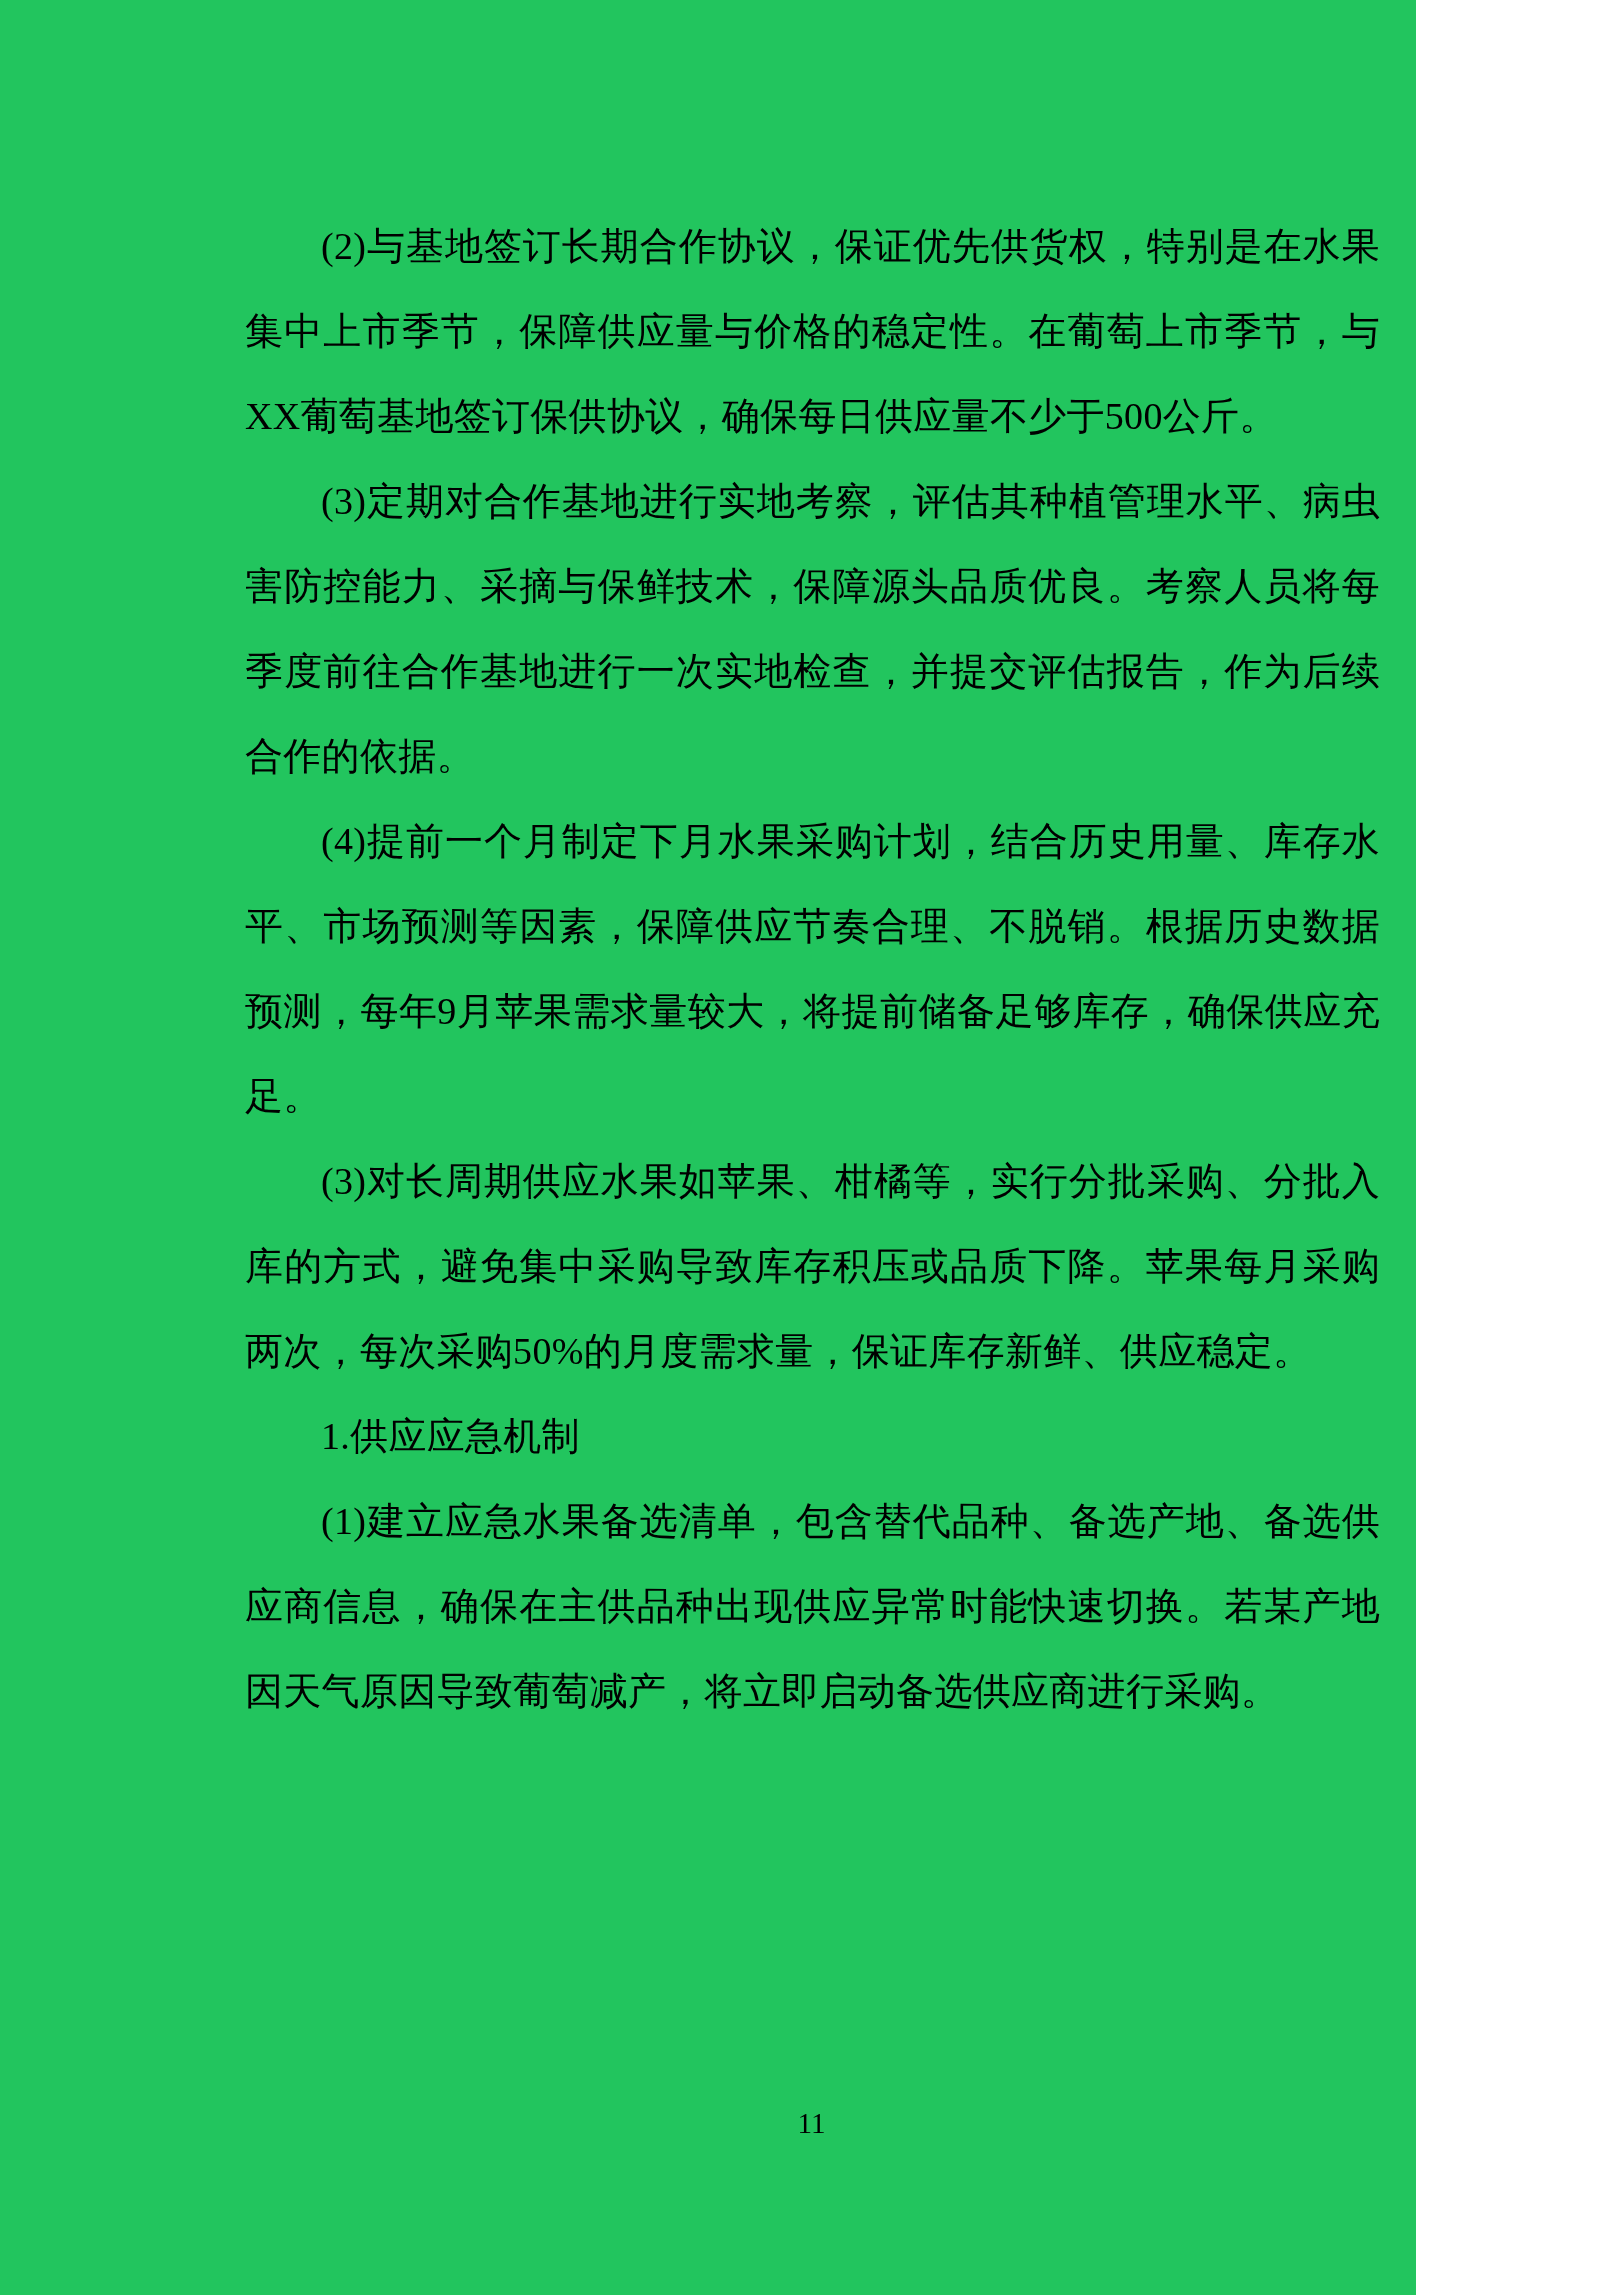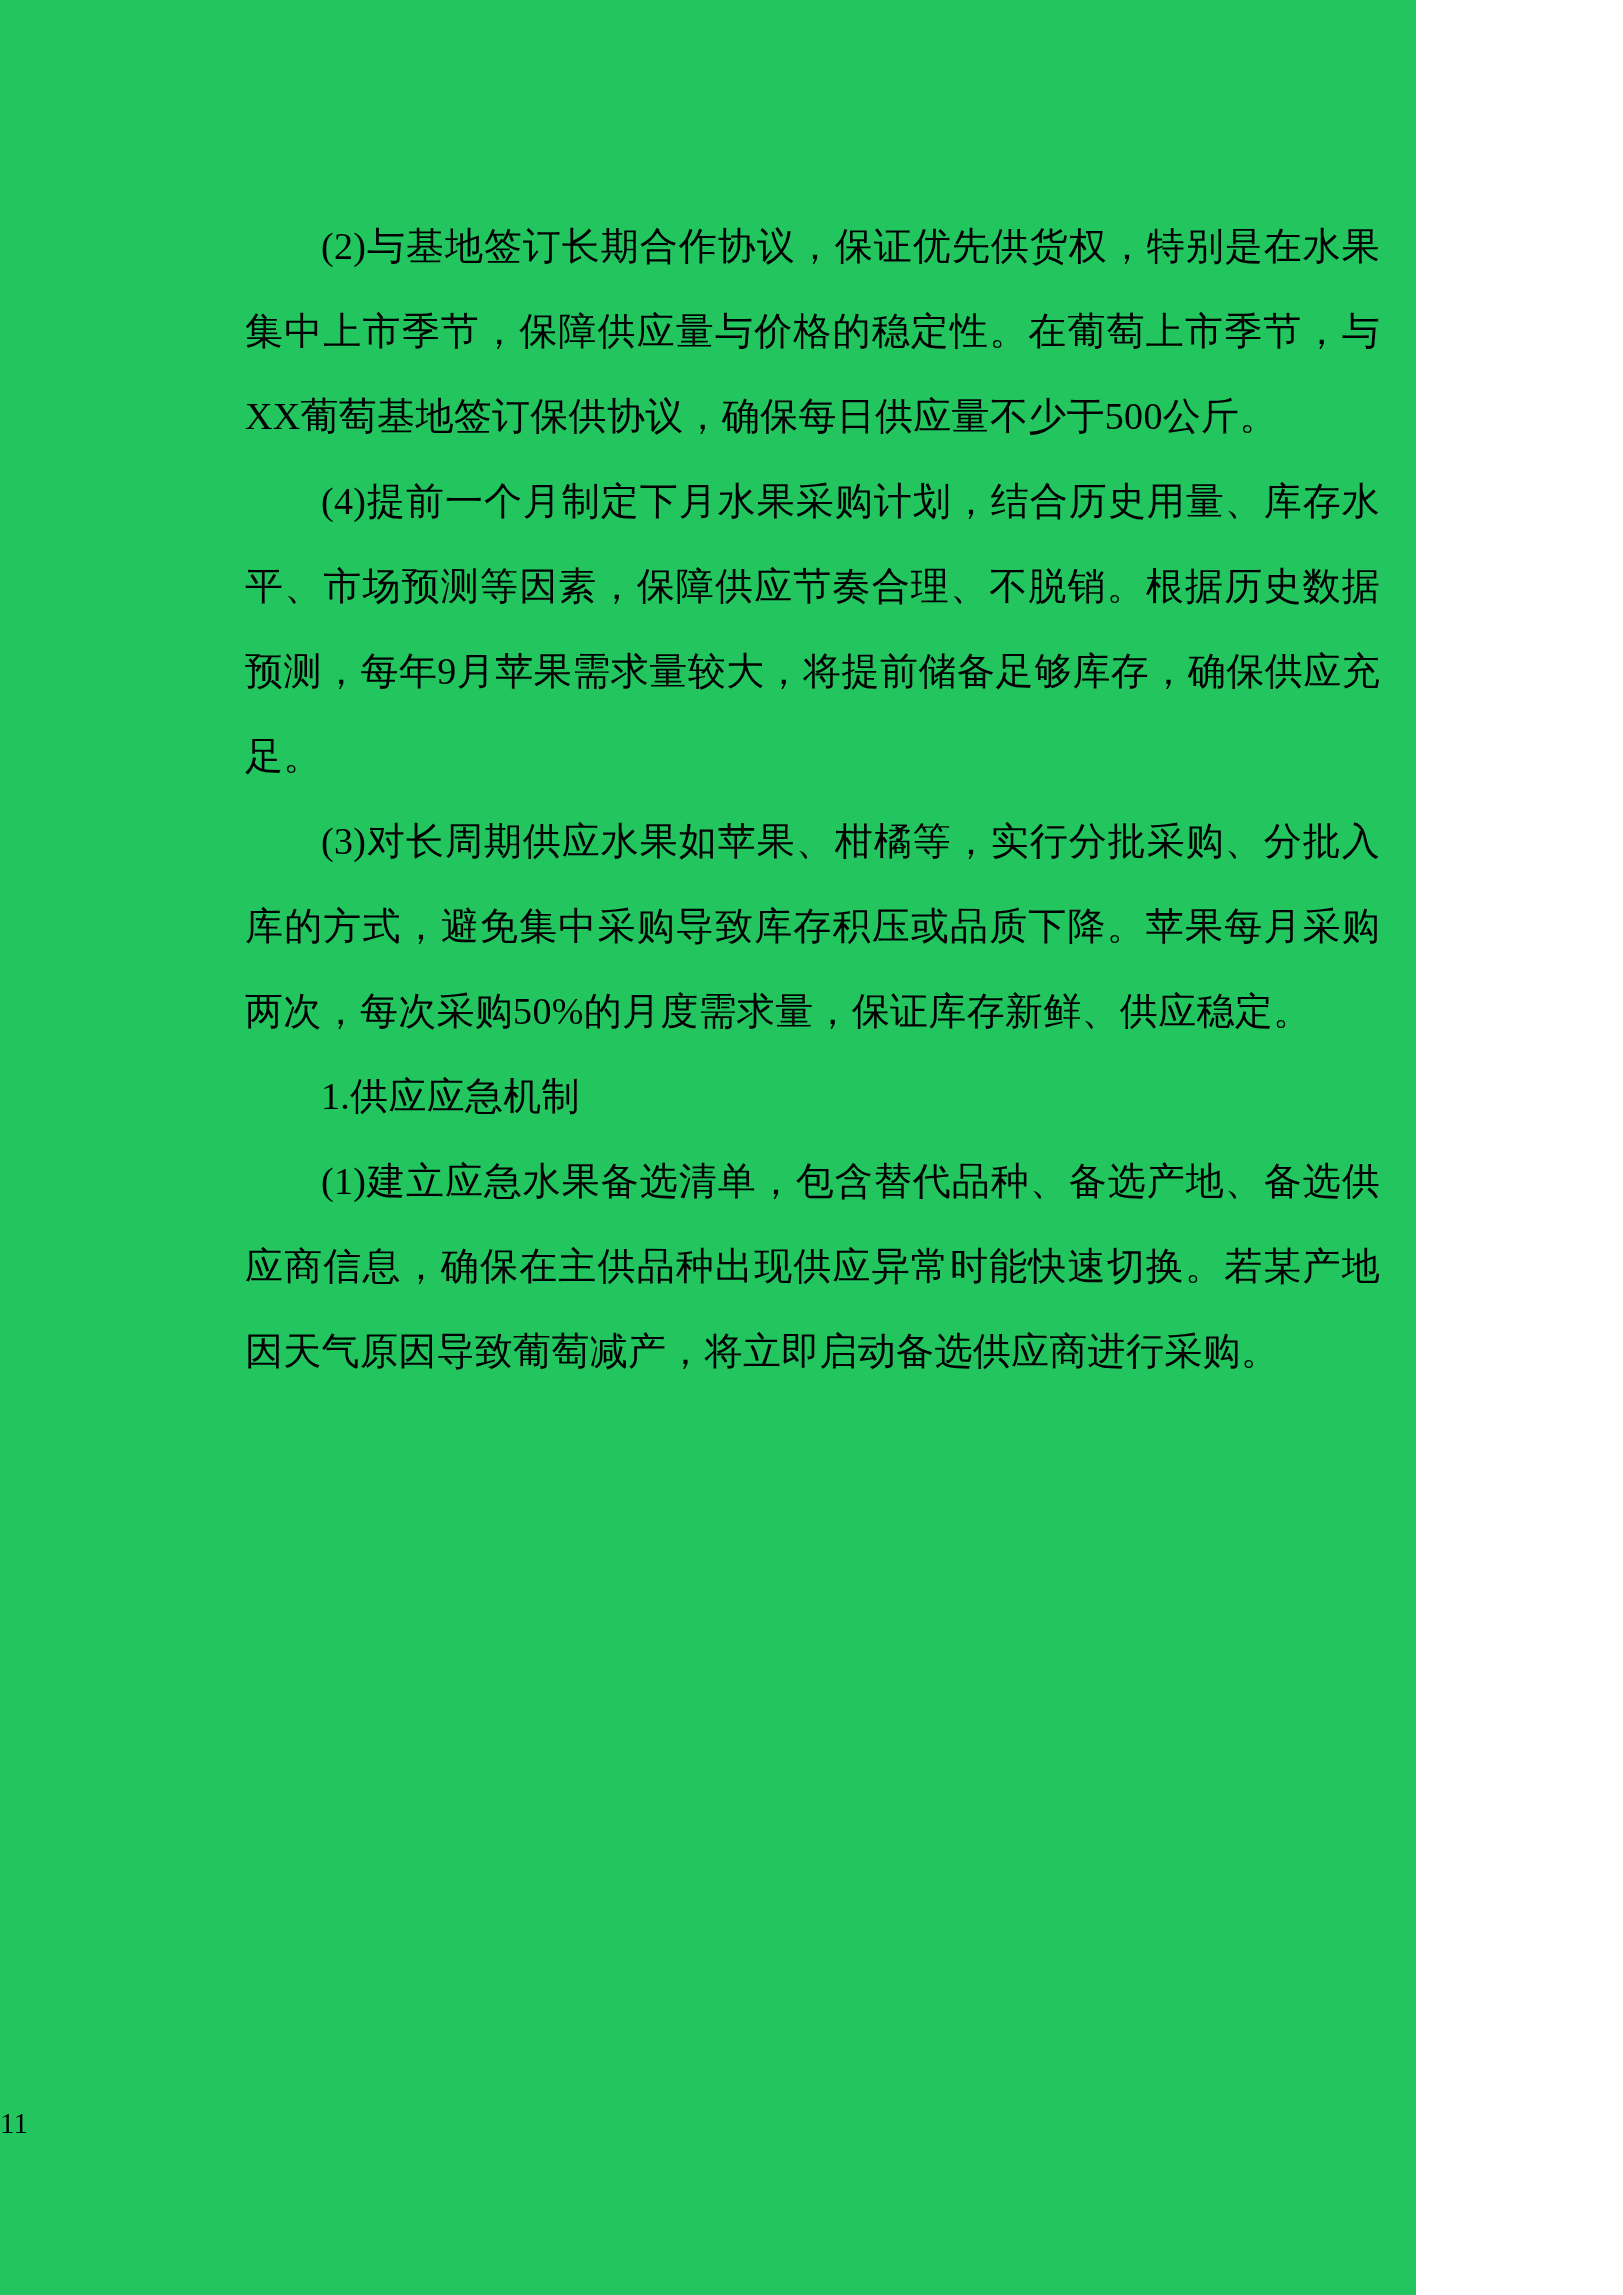--- a/index.html
+++ b/index.html
@@ -37,32 +37,33 @@
     margin: 0;
     padding: 0;
     text-indent: 2em;
     word-break: break-all;
   }
   .footer {
     position: absolute;
     left: 0;
     top: 2106px;
     width: 1623px;
-    text-align: left;
+    text-align: center;
     font-size: 29px;
     line-height: 34px;
     color: #000000;
   }
 </style>
 </head>
 <body>
 
 <div class="page">
   <div class="content">
     <p class="para">(2)与基地签订长期合作协议，保证优先供货权，特别是在水果集中上市季节，保障供应量与价格的稳定性。在葡萄上市季节，与XX葡萄基地签订保供协议，确保每日供应量不少于500公斤。</p>
+    <p class="para">(3)定期对合作基地进行实地考察，评估其种植管理水平、病虫害防控能力、采摘与保鲜技术，保障源头品质优良。考察人员将每季度前往合作基地进行一次实地检查，并提交评估报告，作为后续合作的依据。</p>
     <p class="para">(4)提前一个月制定下月水果采购计划，结合历史用量、库存水平、市场预测等因素，保障供应节奏合理、不脱销。根据历史数据预测，每年9月苹果需求量较大，将提前储备足够库存，确保供应充足。</p>
     <p class="para">(3)对长周期供应水果如苹果、柑橘等，实行分批采购、分批入库的方式，避免集中采购导致库存积压或品质下降。苹果每月采购两次，每次采购50%的月度需求量，保证库存新鲜、供应稳定。</p>
     <p class="para">1.供应应急机制</p>
     <p class="para">(1)建立应急水果备选清单，包含替代品种、备选产地、备选供应商信息，确保在主供品种出现供应异常时能快速切换。若某产地因天气原因导致葡萄减产，将立即启动备选供应商进行采购。</p>
   </div>
   <div class="footer">11</div>
 </div>
 
 
 </body></html>

